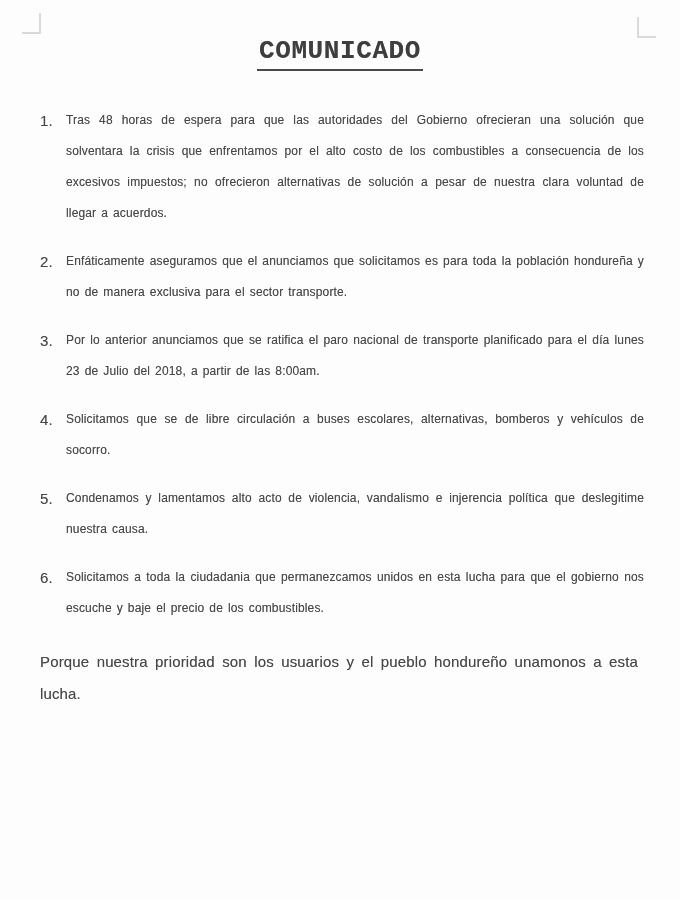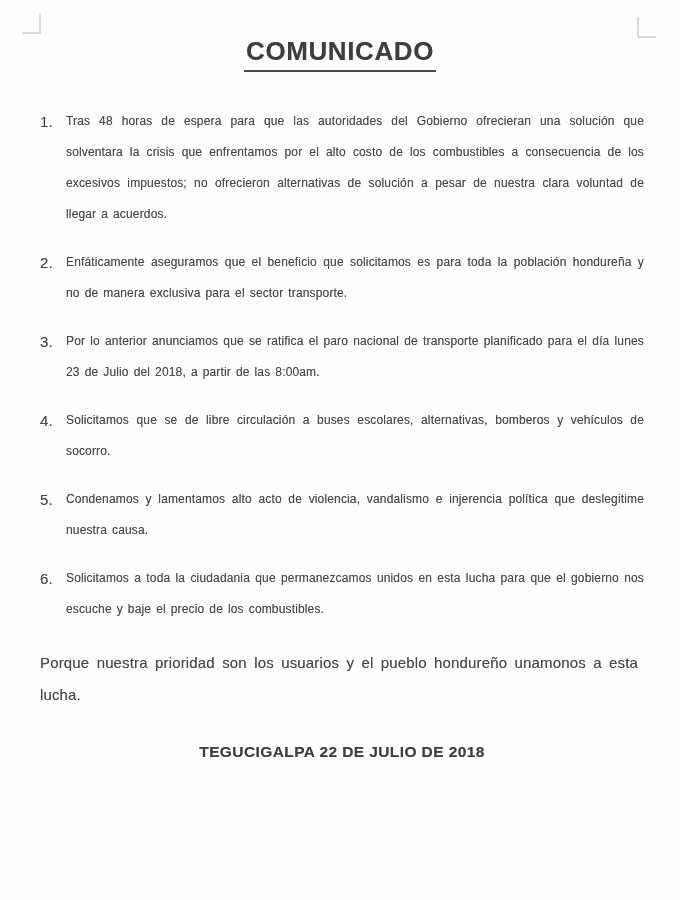--- a/index.html
+++ b/index.html
@@ -37,20 +37,21 @@
     border-left: 2px solid #dadada;
     border-bottom: 2px solid #dadada;
   }
   .title {
     margin: 36px 0 0 0;
     text-align: center;
     font-size: 26px;
     font-weight: bold;
     letter-spacing: 0.6px;
     color: #3e3e3e;
+    font-family: Liberation Mono, monospace;
   }
   .title .underlined {
     display: inline-block;
     border-bottom: 2.5px solid #4a4a4a;
     padding: 0 2px 3px 2px;
   }
   .content {
     padding: 0 36px 0 40px;
   }
   .intro {
@@ -114,21 +115,21 @@
   <div class="content">
 
 
     <ol class="items">
       <li>
         <span class="item-num">1.</span>
         <span class="item-text">Tras 48 horas de espera para que las autoridades del Gobierno ofrecieran una solución que solventara la crisis que enfrentamos por el alto costo de los combustibles a consecuencia de los excesivos impuestos; no ofrecieron alternativas de solución a pesar de nuestra clara voluntad de llegar a acuerdos.</span>
       </li>
       <li>
         <span class="item-num">2.</span>
-        <span class="item-text">Enfáticamente aseguramos que el beneficio que solicitamos es para toda la población hondureña y no de manera exclusiva para el sector transporte.</span>
+        <span class="item-text">Enfáticamente aseguramos que el anunciamos que solicitamos es para toda la población hondureña y no de manera exclusiva para el sector transporte.</span>
       </li>
       <li>
         <span class="item-num">3.</span>
         <span class="item-text">Por lo anterior anunciamos que se ratifica el paro nacional de transporte planificado para el día lunes 23 de Julio del 2018, a partir de las 8:00am.</span>
       </li>
       <li>
         <span class="item-num">4.</span>
         <span class="item-text">Solicitamos que se de libre circulación a buses escolares, alternativas, bomberos y vehículos de socorro.</span>
       </li>
       <li>
@@ -136,16 +137,15 @@
         <span class="item-text">Condenamos y lamentamos alto acto de violencia, vandalismo e injerencia política que deslegitime nuestra causa.</span>
       </li>
       <li>
         <span class="item-num">6.</span>
         <span class="item-text">Solicitamos a toda la ciudadania que permanezcamos unidos en esta lucha para que el gobierno nos escuche y baje el precio de los combustibles.</span>
       </li>
     </ol>
 
     <p class="closing">Porque nuestra prioridad son los usuarios y el pueblo hondureño unamonos a esta lucha.</p>
 
-    <div class="footer-dateline">TEGUCIGALPA 22 DE JULIO DE 2018</div>
 
   </div>
 </div>
 
 </body></html>

